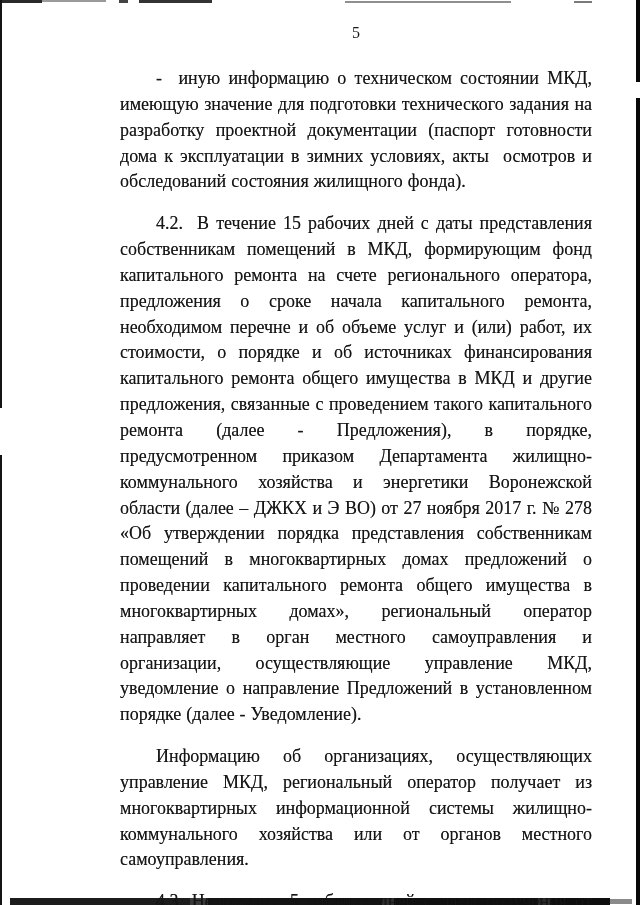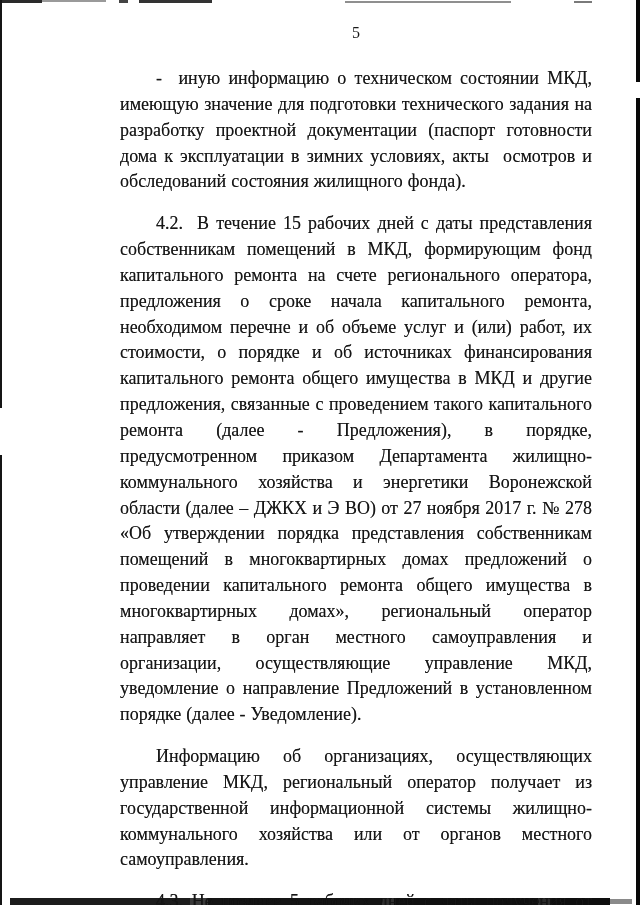--- a/index.html
+++ b/index.html
@@ -76,18 +76,18 @@
   <div class="art art-bottom-1"></div>
   <div class="art art-bottom-2"></div>
 
   <div class="content">
     <div class="page-number">5</div>
 
     <p class="para">-&nbsp; иную информацию о техническом состоянии МКД, имеющую значение для подготовки технического задания на разработку проектной документации (паспорт готовности дома к эксплуатации в зимних условиях, акты&nbsp; осмотров и обследований состояния жилищного фонда).</p>
 
     <p class="para">4.2.&nbsp; В течение 15 рабочих дней с даты представления собственникам помещений в МКД, формирующим фонд капитального ремонта на счете регионального оператора, предложения о сроке начала капитального ремонта, необходимом перечне и об объеме услуг и (или) работ, их стоимости, о порядке и об источниках финансирования капитального ремонта общего имущества в МКД и другие предложения, связанные с проведением такого капитального ремонта (далее - Предложения), в порядке, предусмотренном приказом Департамента жилищно-коммунального хозяйства и энергетики Воронежской области (далее – ДЖКХ и Э ВО) от 27 ноября 2017 г. № 278 «Об утверждении порядка представления собственникам помещений в многоквартирных домах предложений о проведении капитального ремонта общего имущества в многоквартирных домах», региональный оператор направляет в орган местного самоуправления и организации, осуществляющие управление МКД, уведомление о направление Предложений в установленном порядке (далее - Уведомление).</p>
 
-    <p class="para">Информацию об организациях, осуществляющих управление МКД, региональный оператор получает из государственной информационной системы жилищно-коммунального хозяйства или от органов местного самоуправления.</p>
+    <p class="para">Информацию об организациях, осуществляющих управление МКД, региональный оператор получает из многоквартирных информационной системы жилищно-коммунального хозяйства или от органов местного самоуправления.</p>
 
     <p class="para">4.3. Не позднее 5 рабочих дней с даты получения от регионального оператора Уведомления органы местного самоуправления информируют собственников помещений МКД о Предложениях и о необходимости проведения общего собрания в целях рассмотрения Предложений и принятия решений по вопросам, указанным в части 5 статьи 189 Жилищного кодекса Российской Федерации (далее – ЖК РФ), размещая информацию на своих официальных сайтах в сети «Интернет».</p>
   </div>
 
 </div>
 
 </body></html>

